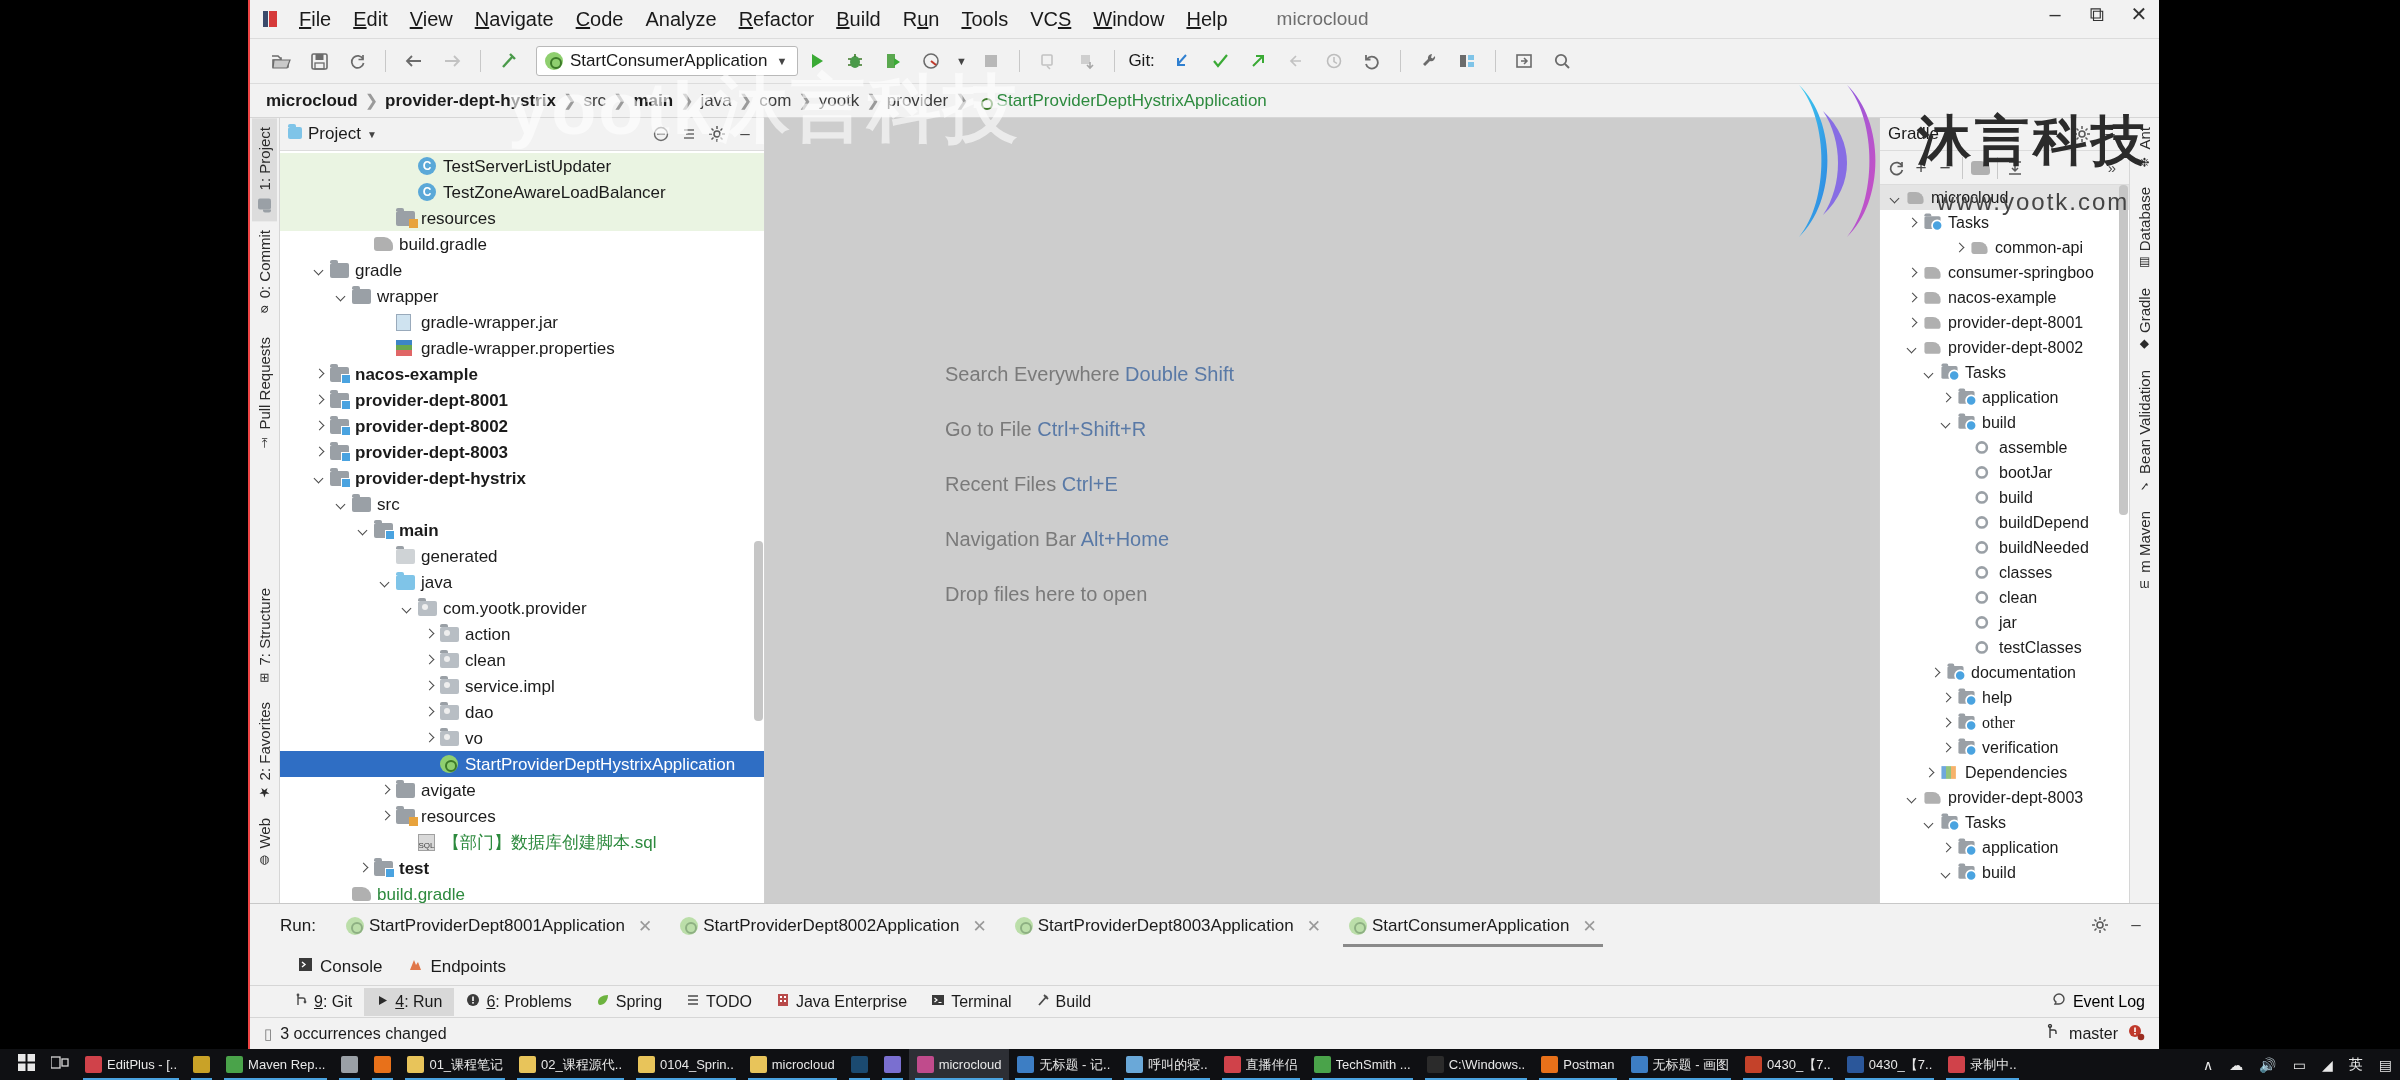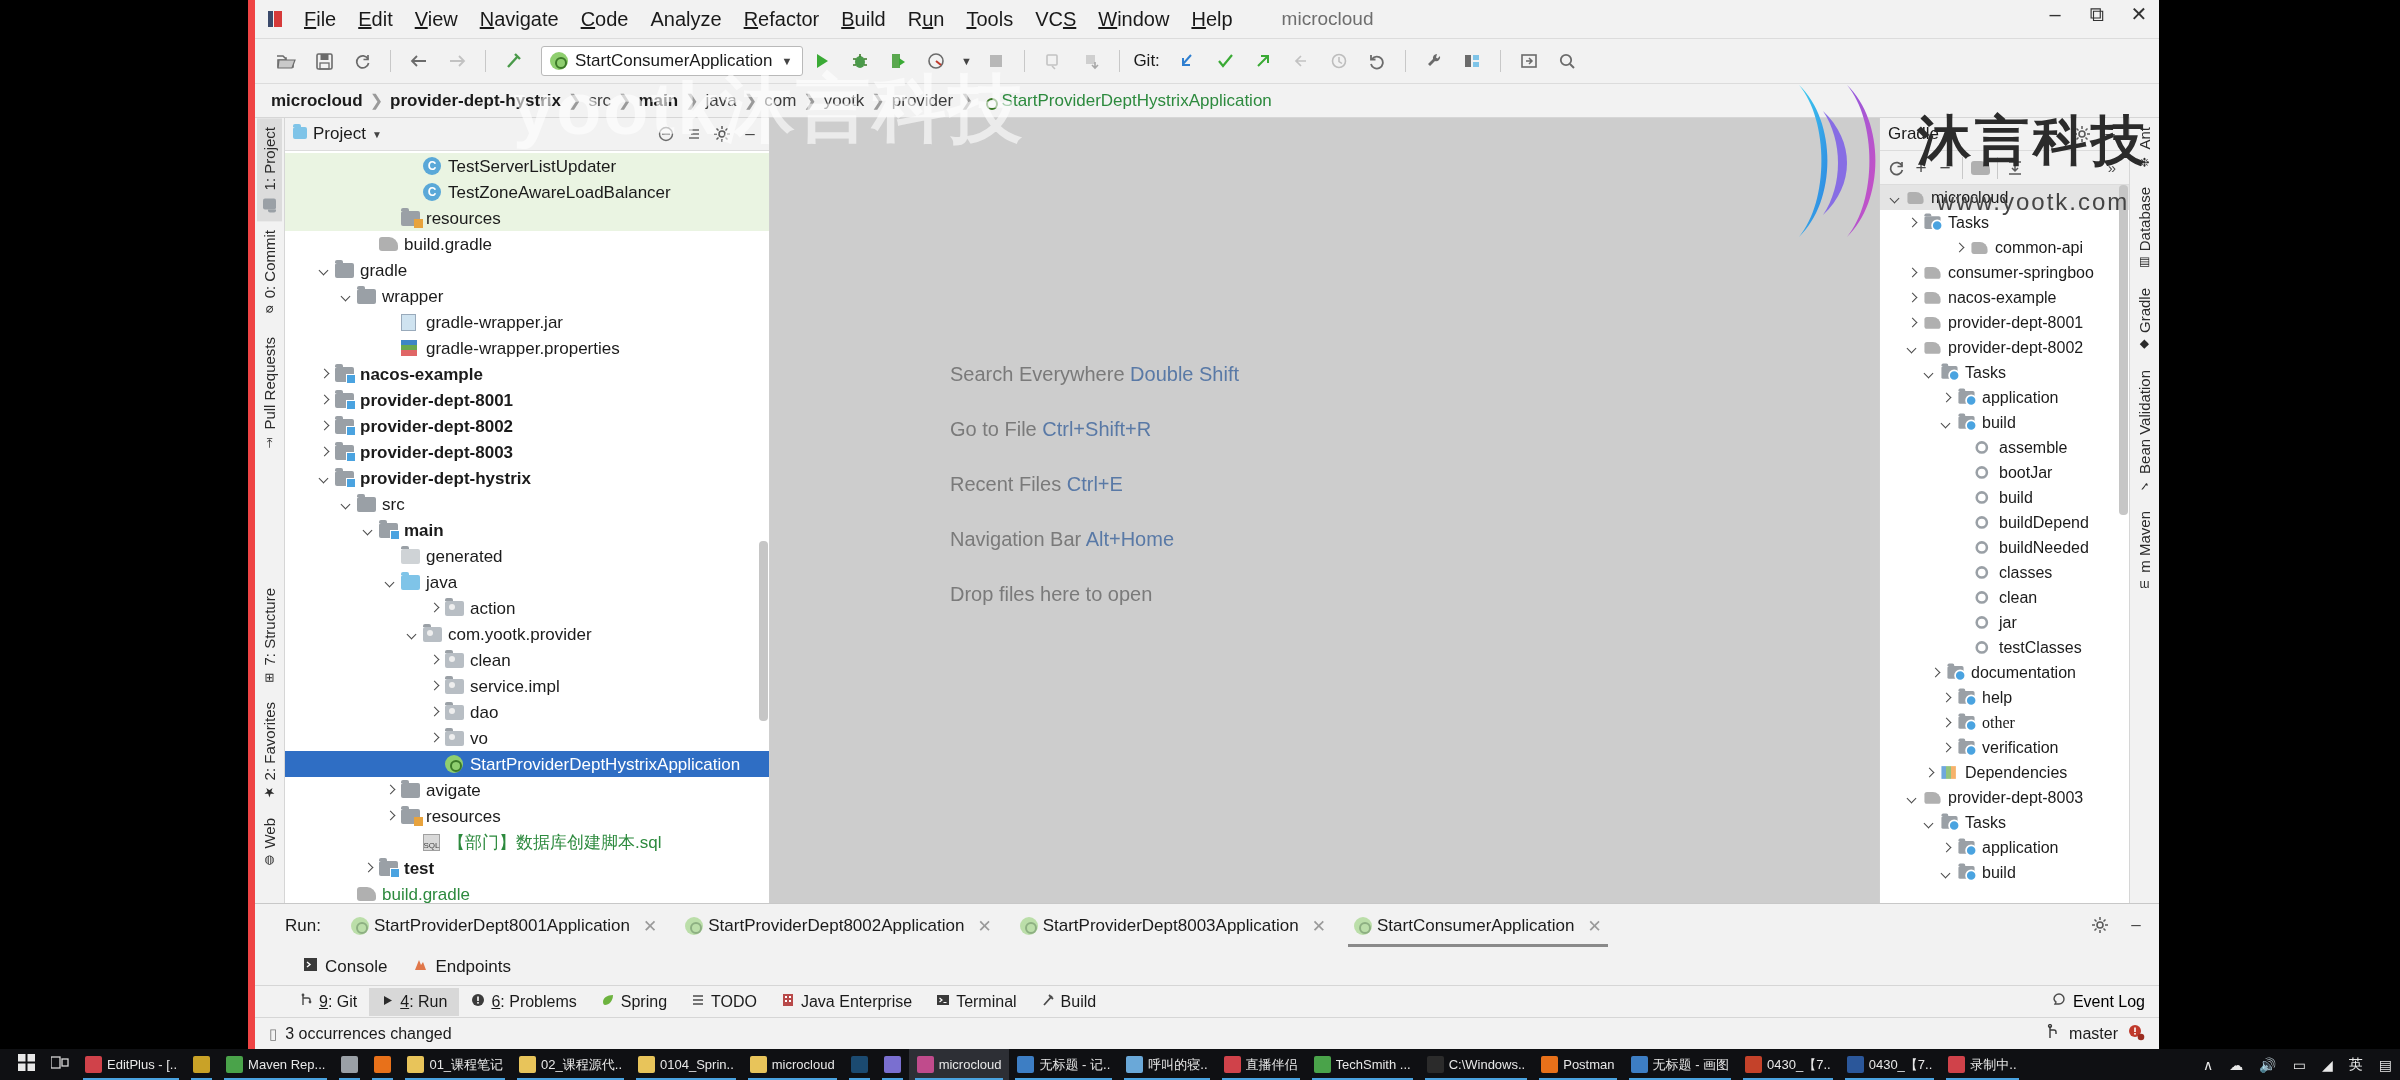--- a/index.html
+++ b/index.html
@@ -8,21 +8,21 @@
     background: #000;
     font-family: "Liberation Sans", sans-serif;
     overflow: hidden;
   }
   #root { position: relative; width: 2400px; height: 1080px; background:#000; }
 
   
   .ide {
     position: absolute; left: 248px; top: 0; width: 1911px; height: 1049px;
     background: #f2f2f2; display: flex; flex-direction: column;
-    border-left: 7px solid #ef4444;
+    border-left: 2px solid #ef4444;
   }
 
   
   .menubar {
     height: 38px; display: flex; align-items: center; gap: 0;
     background: #f2f2f2; padding-left: 6px; position: relative; flex: none;
   }
   .app-logo { width: 20px; height: 20px; margin: 0 8px 0 4px; position: relative; }
   .app-logo .l1 { position:absolute; left:3px; top:2px; width:5px; height:16px; background:#3b4a6b; }
   .app-logo .l2 { position:absolute; left:9px; top:2px; width:8px; height:16px; background:#d63a3a; }
@@ -576,37 +576,37 @@
               </span>
               <span class="tlabel">generated</span>
             </div>
             <div class="trow" style="padding-left: 98px;">
               <span class="arrow d"></span>
               <span class="ticon" style="display: inline-flex; align-items: center; justify-content: flex-start;">
                 <span class="folder blue"></span>
               </span>
               <span class="tlabel">java</span>
             </div>
-            <div class="trow" style="padding-left: 142px;">
-              <span class="arrow r"></span>
+            <div class="trow" style="padding-left: 120px;">
+              <span class="arrow d"></span>
               <span class="ticon" style="display: inline-flex; align-items: center; justify-content: flex-start;">
                 <span class="folder" style="background:#b8bec4">
                   <i style="position:absolute;left:4px;top:3px;width:6px;height:6px;background:#eee;border-radius:50%"></i>
                 </span>
               </span>
-              <span class="tlabel">action</span>
-            </div>
-            <div class="trow" style="padding-left: 120px;">
-              <span class="arrow d"></span>
+              <span class="tlabel">com.yootk.provider</span>
+            </div>
+            <div class="trow" style="padding-left: 142px;">
+              <span class="arrow r"></span>
               <span class="ticon" style="display: inline-flex; align-items: center; justify-content: flex-start;">
                 <span class="folder" style="background:#b8bec4">
                   <i style="position:absolute;left:4px;top:3px;width:6px;height:6px;background:#eee;border-radius:50%"></i>
                 </span>
               </span>
-              <span class="tlabel">com.yootk.provider</span>
+              <span class="tlabel">action</span>
             </div>
             <div class="trow" style="padding-left: 142px;">
               <span class="arrow r"></span>
               <span class="ticon" style="display: inline-flex; align-items: center; justify-content: flex-start;">
                 <span class="folder" style="background:#b8bec4">
                   <i style="position:absolute;left:4px;top:3px;width:6px;height:6px;background:#eee;border-radius:50%"></i>
                 </span>
               </span>
               <span class="tlabel">clean</span>
             </div>

